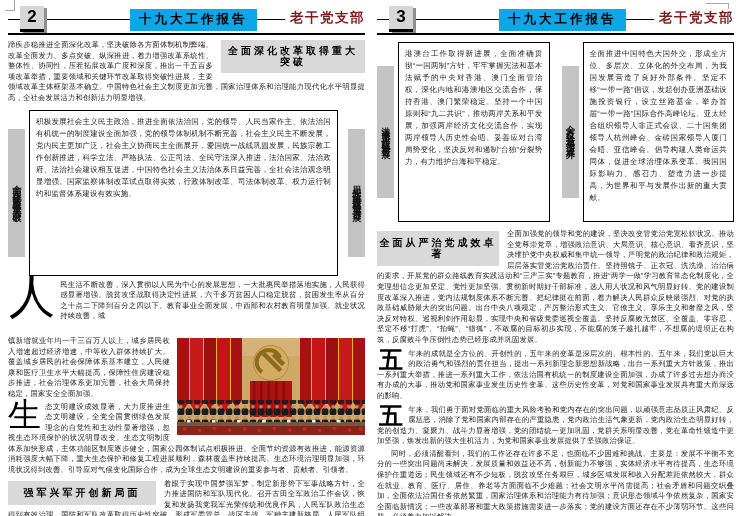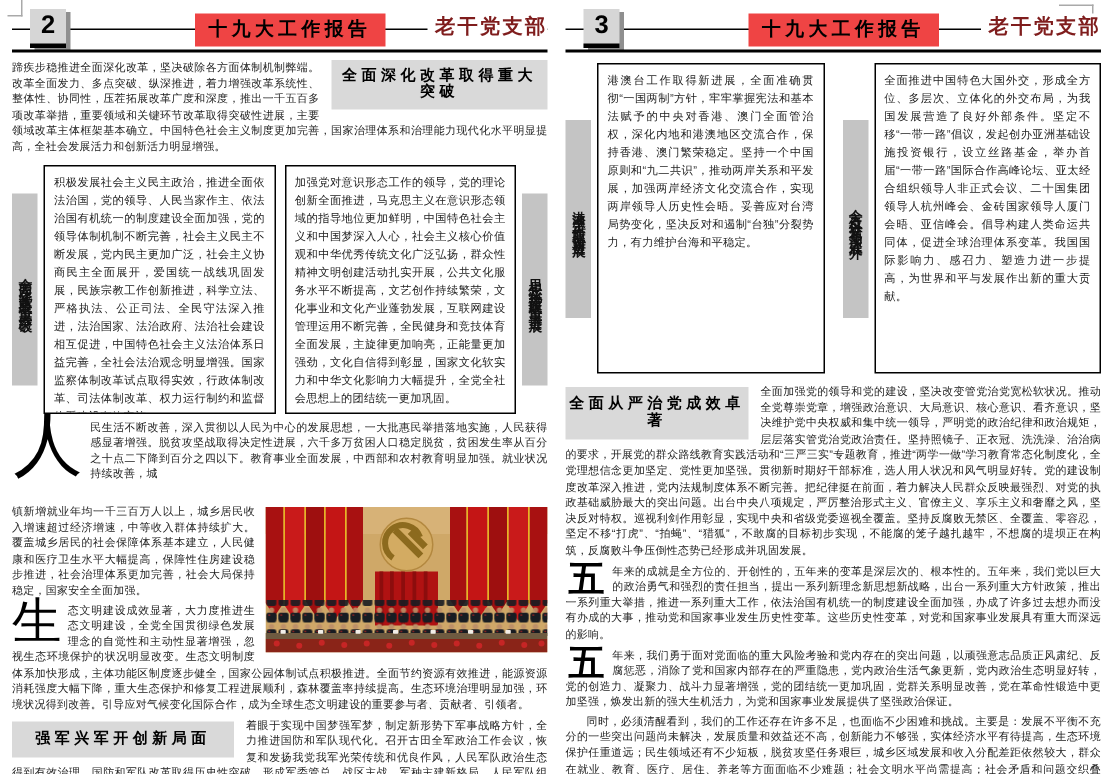--- a/index.html
+++ b/index.html
@@ -14,21 +14,21 @@
   .page{position:absolute;top:5px;width:357px;}
   .page.pleft{left:8px;}
   .page.pright{left:377px;}
 
   
   .hdr{position:relative;height:31px;}
   .hdr .hline{position:absolute;left:0;right:0;top:14px;border-top:1.2px solid #000;}
   .hdr .num{position:absolute;left:12px;top:1px;width:24px;height:23px;background:#d6d6d6;
             border-bottom:3px solid #000;box-shadow:3px 2px 0 #8f8f8f;
             font-weight:bold;font-size:17px;text-align:center;line-height:21px;color:#000;}
-  .hdr .titlebox{position:absolute;left:122px;top:4px;background:#ef4444;padding:2px 9px 3px 9px;
+  .hdr .titlebox{position:absolute;left:122px;top:4px;background:#0ea5e9;padding:2px 9px 3px 9px;
                  font-weight:bold;font-size:12.5px;letter-spacing:3px;color:#000;}
   .hdr .unit{position:absolute;right:0;top:4px;background:#fff;padding-left:5px;
              font-weight:bold;font-size:13.5px;letter-spacing:1.5px;color:#7f1d1d;}
   .hdr .thick{position:absolute;left:0;right:0;top:28px;border-top:2.6px solid #000;}
 
   
   .flow{font-size:7.3px;line-height:10.6px;text-align:justify;letter-spacing:0.2px;color:#222;margin-top:14px;}
   .flow p{margin:0;}
   .mt{margin-top:4px;}
 
@@ -39,21 +39,21 @@
   .w148{width:148px;} .w120{width:122px;}
 
   
   .boxrow{display:flex;margin-top:6px;align-items:stretch;}
   .vstrip{width:17px;background:#c4c4c4;align-self:center;display:flex;align-items:center;justify-content:center;
           writing-mode:vertical-rl;text-orientation:upright;font-weight:bold;font-size:9px;
           letter-spacing:2.5px;color:#111;}
   .tbox{border:1.3px solid #000;padding:5px 6px;box-sizing:border-box;overflow:hidden;
         font-size:7.5px;line-height:12px;text-align:justify;letter-spacing:0.2px;color:#222;flex:1;}
   .row2{height:166px;} .row2 .vstrip{height:128px;}
-  .row3{height:207px;} .row3 .vstrip{height:132px;}
+  .row3{height:180px;} .row3 .vstrip{height:132px;}
   .gap4{width:4px;} .gap6{width:6px;} .gap12{width:12px;}
 
   
   .dc{float:left;font-family:"Liberation Serif","DejaVu Serif",serif;color:#000;}
   .dc-ren{font-size:46px;line-height:34px;padding:0 5px 0 1px;font-weight:400;}
   .dc-sheng{font-size:33px;line-height:27px;padding:0 4px 0 0;font-weight:400;}
   .dc-wu{font-size:24px;line-height:20px;font-weight:bold;padding:1px 5px 0 2px;}
 
   
   .photo{float:right;width:188px;height:97px;margin:2px 0 3px 7px;display:block;}
@@ -80,21 +80,20 @@
     <div class="flow mt clearfix">
       <div class="sec-head fright">全面深化改革取得重大突破</div>
       <p>蹄疾步稳推进全面深化改革，坚决破除各方面体制机制弊端。改革全面发力、多点突破、纵深推进，着力增强改革系统性、整体性、协同性，压茬拓展改革广度和深度，推出一千五百多项改革举措，重要领域和关键环节改革取得突破性进展，主要领域改革主体框架基本确立。中国特色社会主义制度更加完善，国家治理体系和治理能力现代化水平明显提高，全社会发展活力和创新活力明显增强。</p>
     </div>
 
     <div class="boxrow row2">
       <div class="vstrip">全面深化改革取得重大突破</div>
       <div class="gap4"></div>
       <div class="tbox">积极发展社会主义民主政治，推进全面依法治国，党的领导、人民当家作主、依法治国有机统一的制度建设全面加强，党的领导体制机制不断完善，社会主义民主不断发展，党内民主更加广泛，社会主义协商民主全面展开，爱国统一战线巩固发展，民族宗教工作创新推进，科学立法、严格执法、公正司法、全民守法深入推进，法治国家、法治政府、法治社会建设相互促进，中国特色社会主义法治体系日益完善，全社会法治观念明显增强。国家监察体制改革试点取得实效，行政体制改革、司法体制改革、权力运行制约和监督体系建设有效实施。</div>
       <div class="gap6"></div>
-      <div class="tbox">加强党对意识形态工作的领导，党的理论创新全面推进，马克思主义在意识形态领域的指导地位更加鲜明，中国特色社会主义和中国梦深入人心，社会主义核心价值观和中华优秀传统文化广泛弘扬，群众性精神文明创建活动扎实开展，公共文化服务水平不断提高，文艺创作持续繁荣，文化事业和文化产业蓬勃发展，互联网建设管理运用不断完善，全民健身和竞技体育全面发展，主旋律更加响亮，正能量更加强劲，文化自信得到彰显，国家文化软实力和中华文化影响力大幅提升，全党全社会思想上的团结统一更加巩固。</div>
       <div class="gap4"></div>
       <div class="vstrip">思想文化建设取得重大进展</div>
     </div>
 
     <div class="flow mt clearfix">
       <p>
         <span class="dc dc-ren">人</span>
         <span>民生活不断改善，深入贯彻以人民为中心的发展思想，一大批惠民举措落地实施，人民获得感显著增强。脱贫攻坚战取得决定性进展，六千多万贫困人口稳定脱贫，贫困发生率从百分之十点二下降到百分之四以下。教育事业全面发展，中西部和农村教育明显加强。就业状况持续改善，城</span>
       </p>
     </div>

